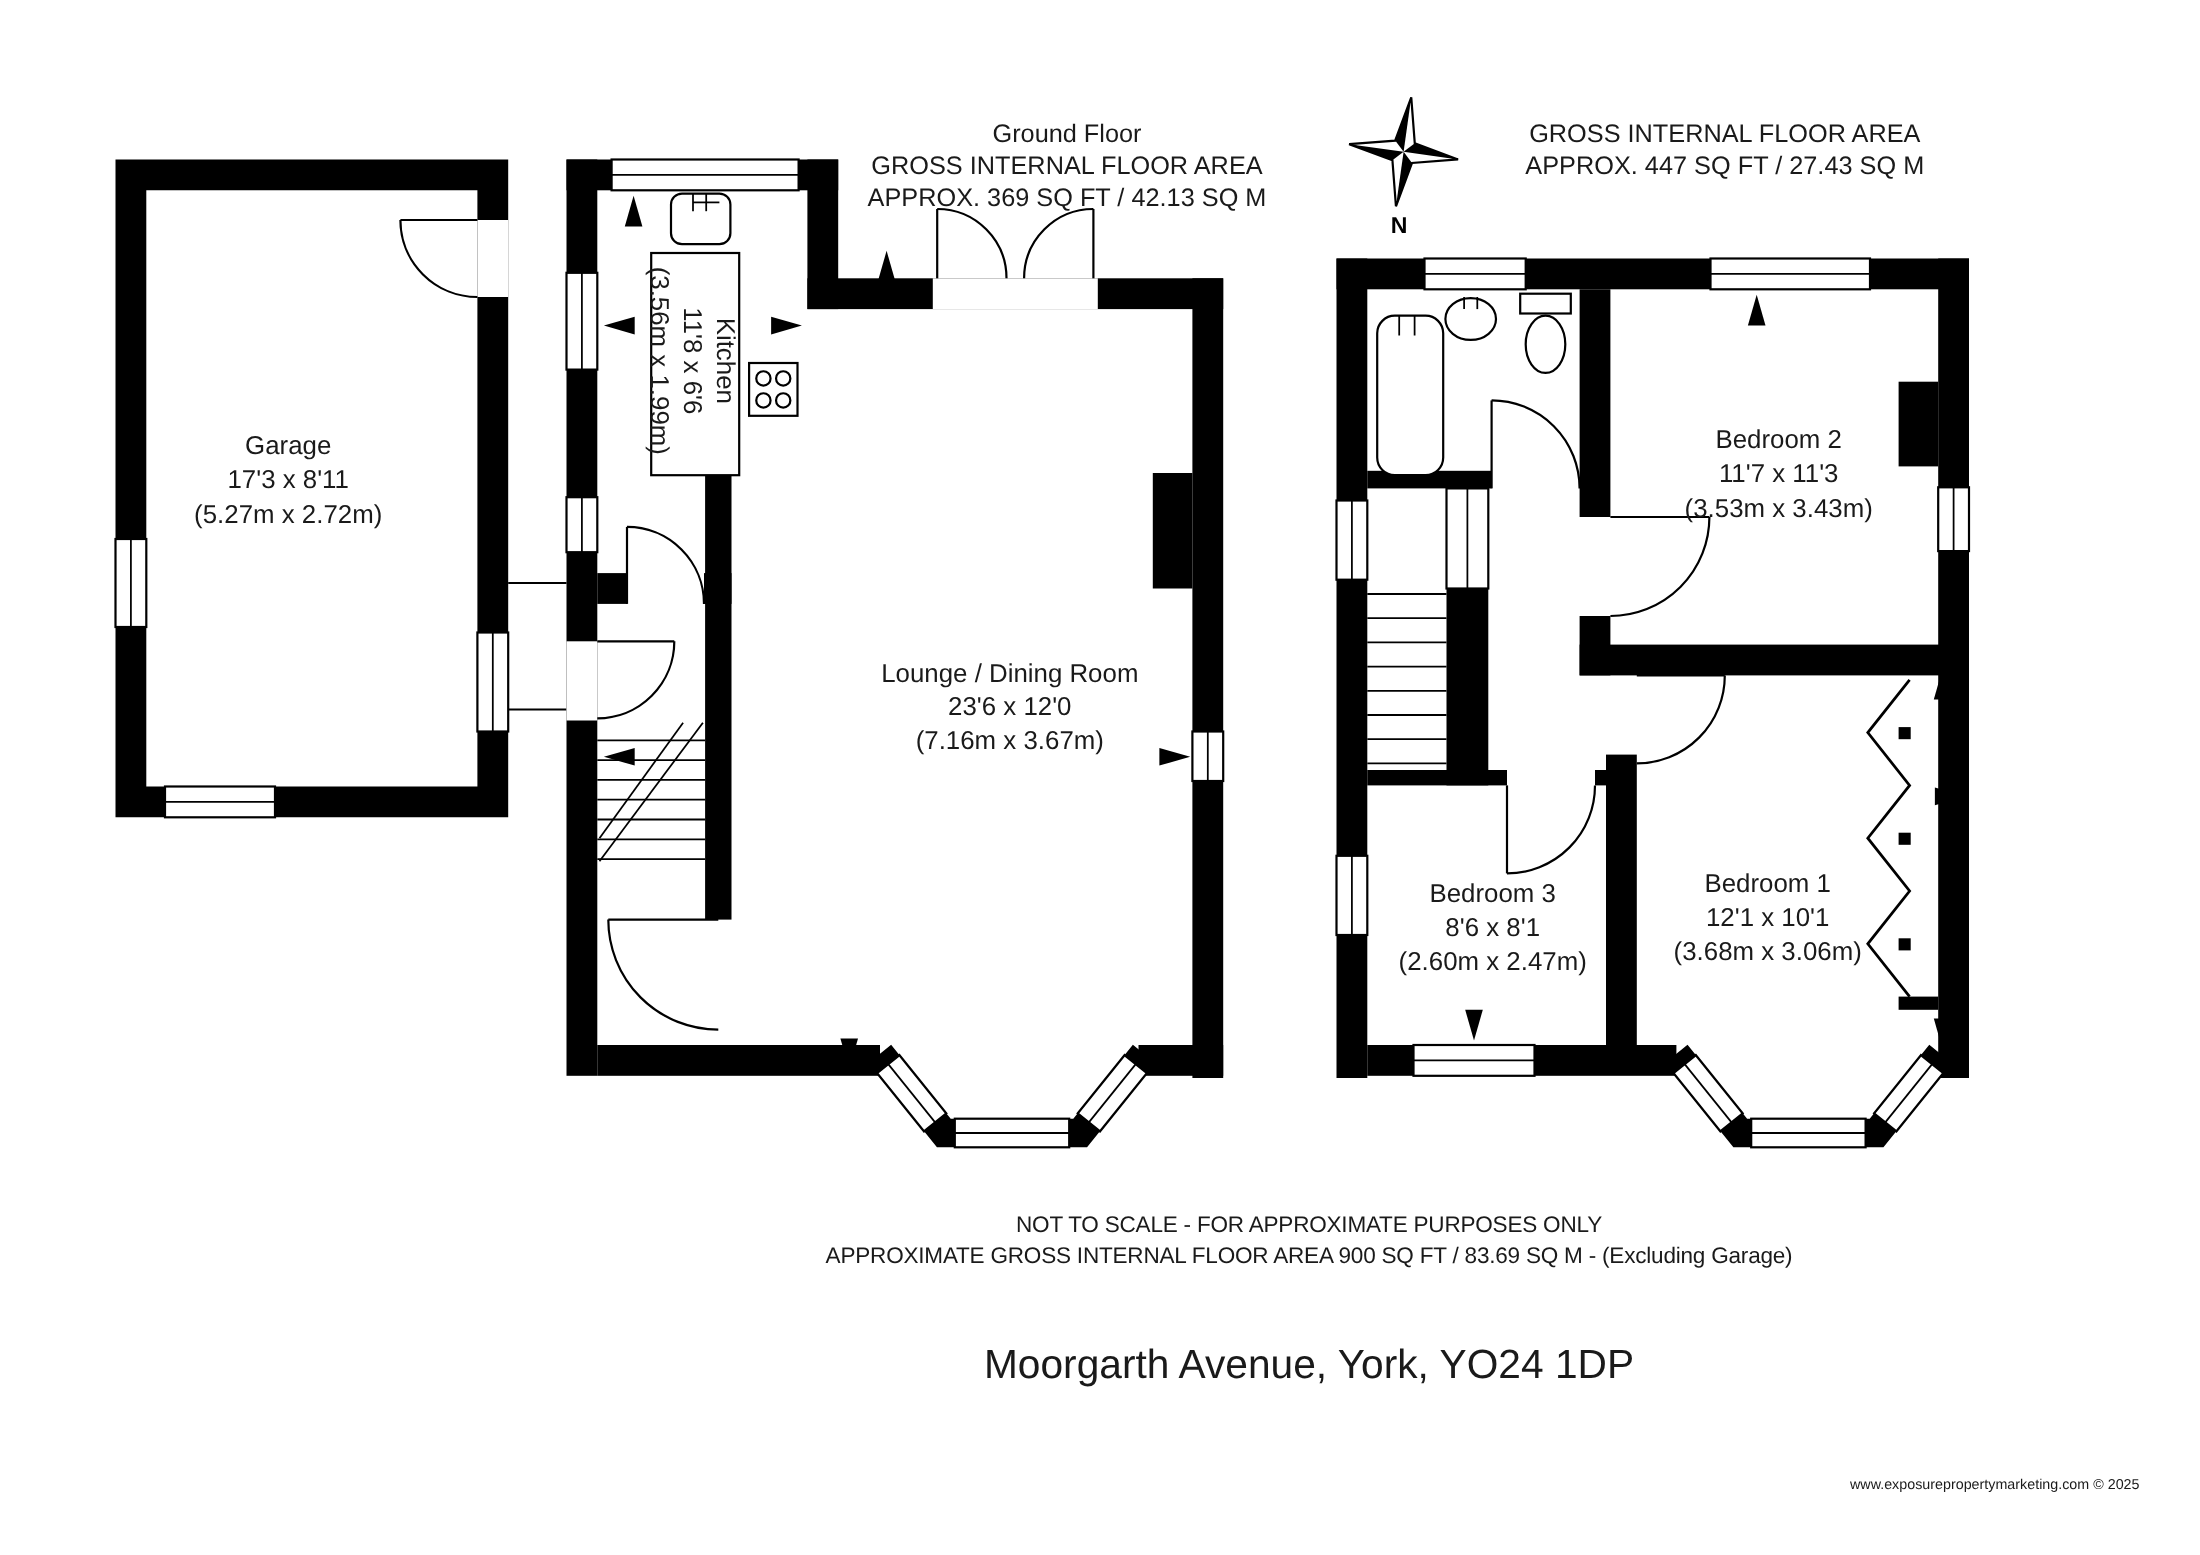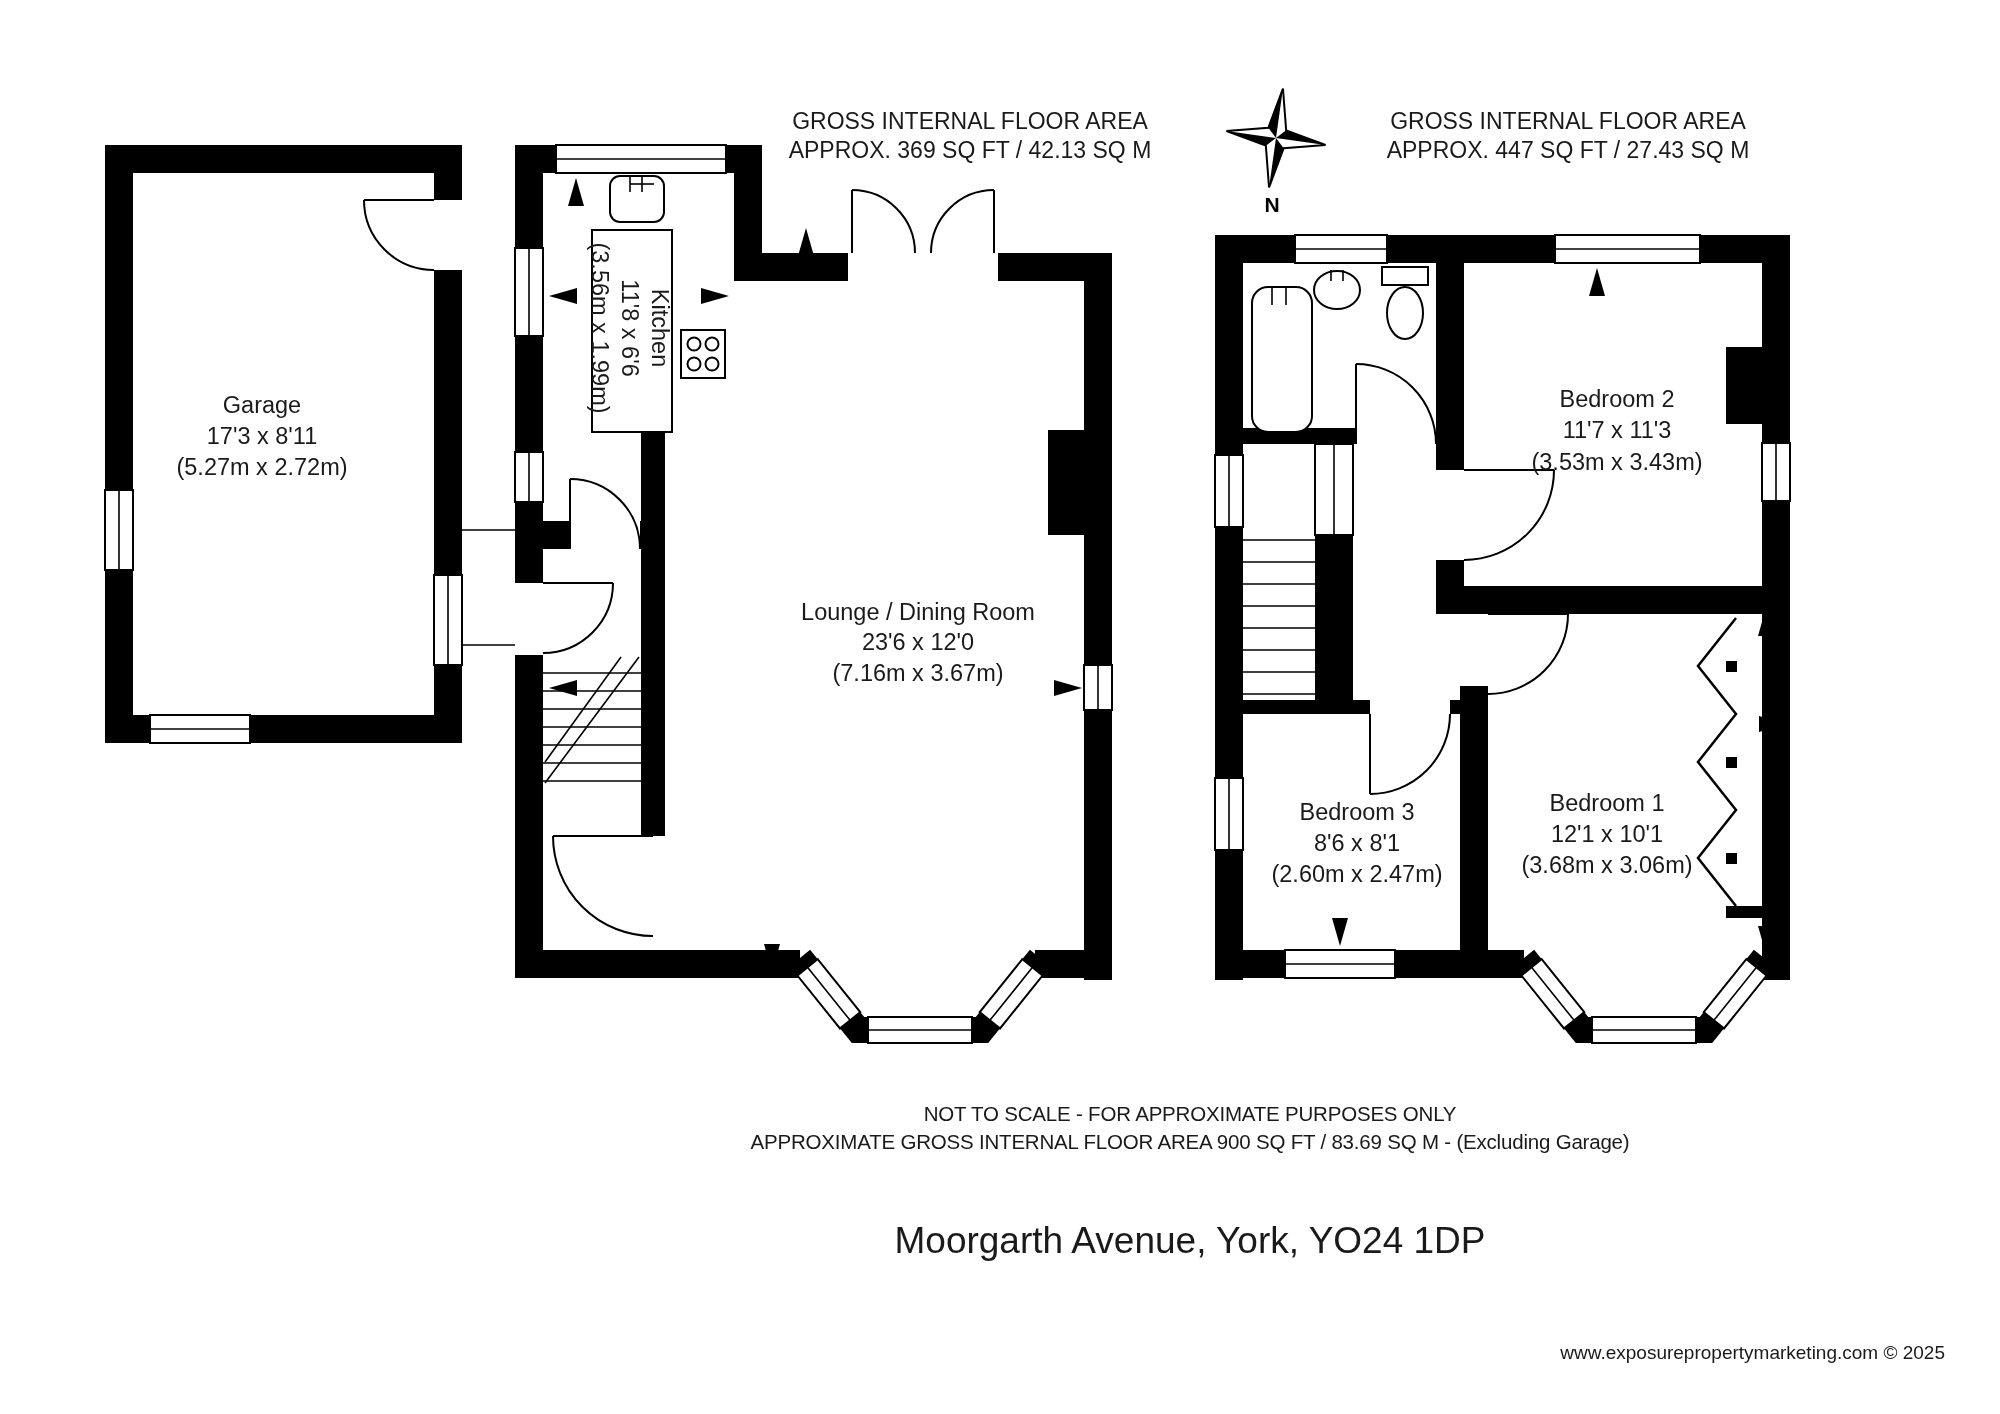--- a/index.html
+++ b/index.html
@@ -14,21 +14,21 @@
   .arc{fill:none;stroke:#000;stroke-width:2;}
   .fx{fill:#fff;stroke:#000;stroke-width:2;}
   .mk{fill:#000;}
   .lbl{font-family:"Liberation Sans",sans-serif;font-size:23.5px;fill:#1a1a1a;text-anchor:middle;}
   .north{font-family:"Liberation Sans",sans-serif;font-size:21px;font-weight:bold;fill:#000;text-anchor:middle;}
   
   .floor-hdr{position:absolute;width:500px;text-align:center;font-size:23px;line-height:29px;}
   .disclaimer{position:absolute;left:690px;top:1100px;width:1000px;text-align:center;
               font-size:20.5px;line-height:28px;letter-spacing:-0.2px;}
   .address{position:absolute;left:690px;top:1220px;width:1000px;text-align:center;font-size:37px;}
-  .copyright{position:absolute;right:55px;top:1342px;font-size:19px;text-align:right;}
+  .copyright{position:absolute;right:55px;top:1342px;font-size:13px;text-align:right;}
 </style>
 </head>
 <body>
 
 <div class="page">
 
 <svg class="plan-svg" width="2000" height="1414" viewBox="0 0 2000 1414">
 
   <g>
 
@@ -320,20 +320,21 @@
       <path class="mk" d="M 0,-50 L -9,-9 L 0,0 Z"></path>
       <path class="mk" d="M -50,0 L -9,9 L 0,0 Z"></path>
       <path class="mk" d="M 0,50 L 9,9 L 0,0 Z"></path>
       <path class="mk" d="M 50,0 L 9,-9 L 0,0 Z"></path>
     </g>
     <text class="north" x="1272" y="212">N</text>
   </g>
 </svg>
 
   <div class="floor-hdr" style="left:720px;top:107px;">
+    <div>Ground Floor</div>
     <div>GROSS INTERNAL FLOOR AREA</div>
     <div>APPROX. 369 SQ FT / 42.13 SQ M</div>
   </div>
 
   <div class="floor-hdr" style="left:1318px;top:107px;">
     <div>GROSS INTERNAL FLOOR AREA</div>
     <div>APPROX. 447 SQ FT / 27.43 SQ M</div>
   </div>
 
   <div class="disclaimer">

